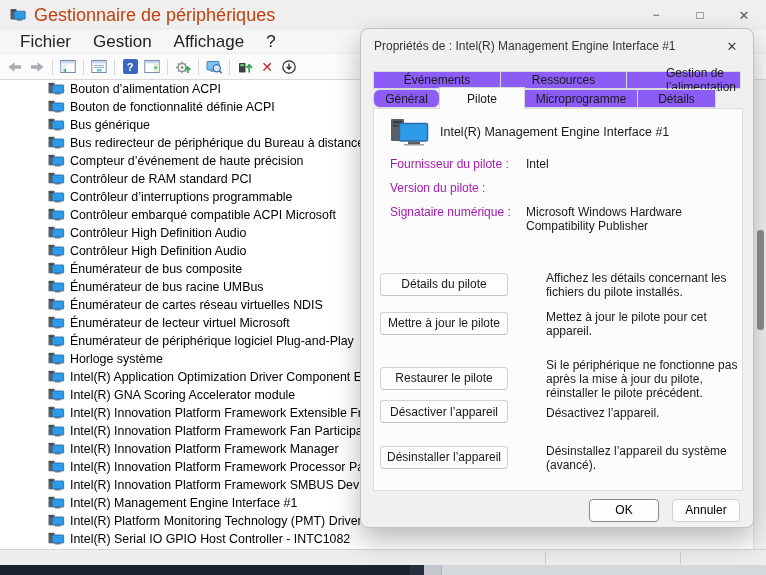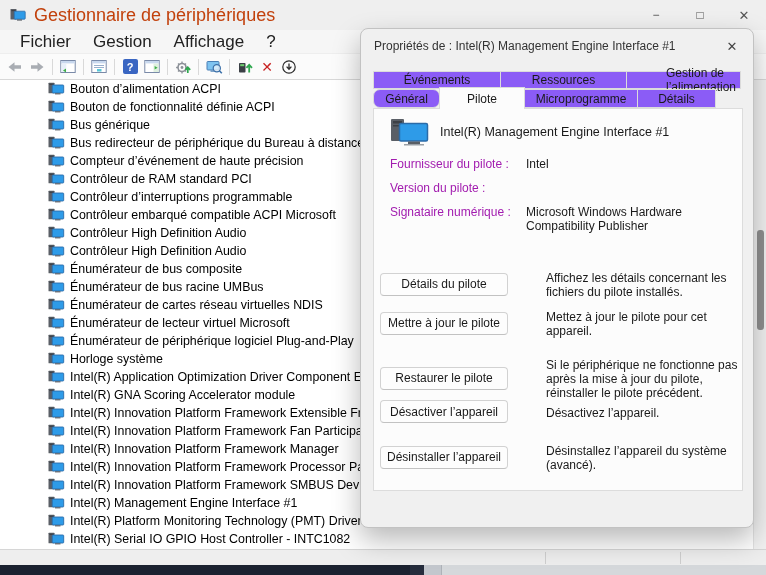--- a/index.html
+++ b/index.html
@@ -668,15 +668,19 @@
 
           <div class="action-row">
             <button class="btn">Désinstaller l’appareil</button>
             <span class="action-desc">Désinstallez l’appareil du système (avancé).</span>
           </div>
 
       </div>
 
     </div>
 
+    <div class="dlg-footer">
+      <button class="footer-btn ok">OK</button>
+      <button class="footer-btn cancel">Annuler</button>
+    </div>
 
   </div>
 </div>
 
 </body></html>

